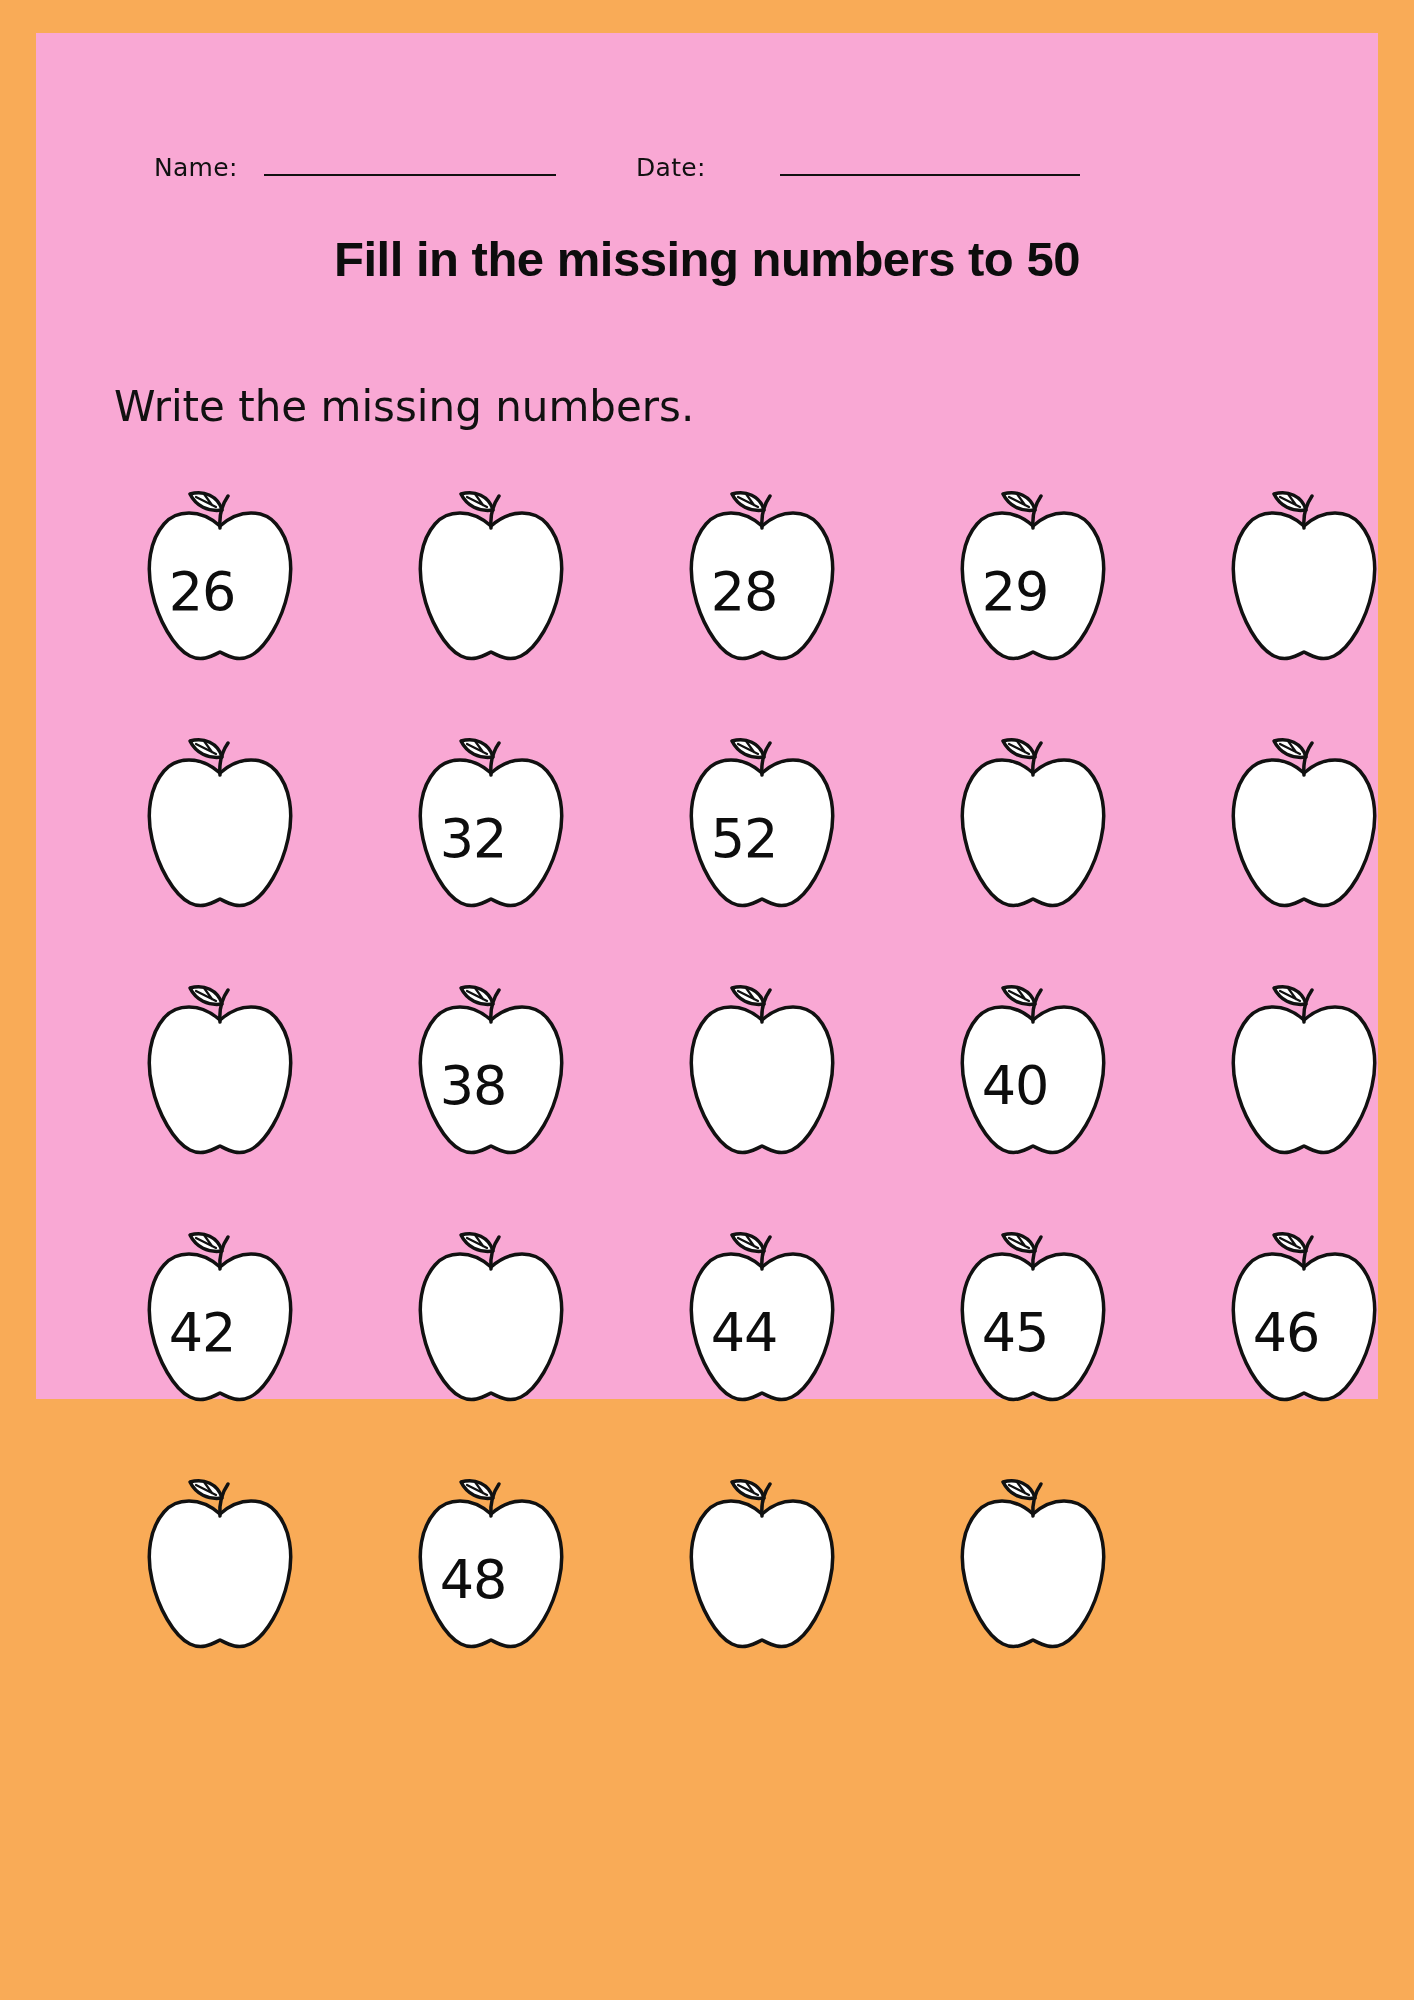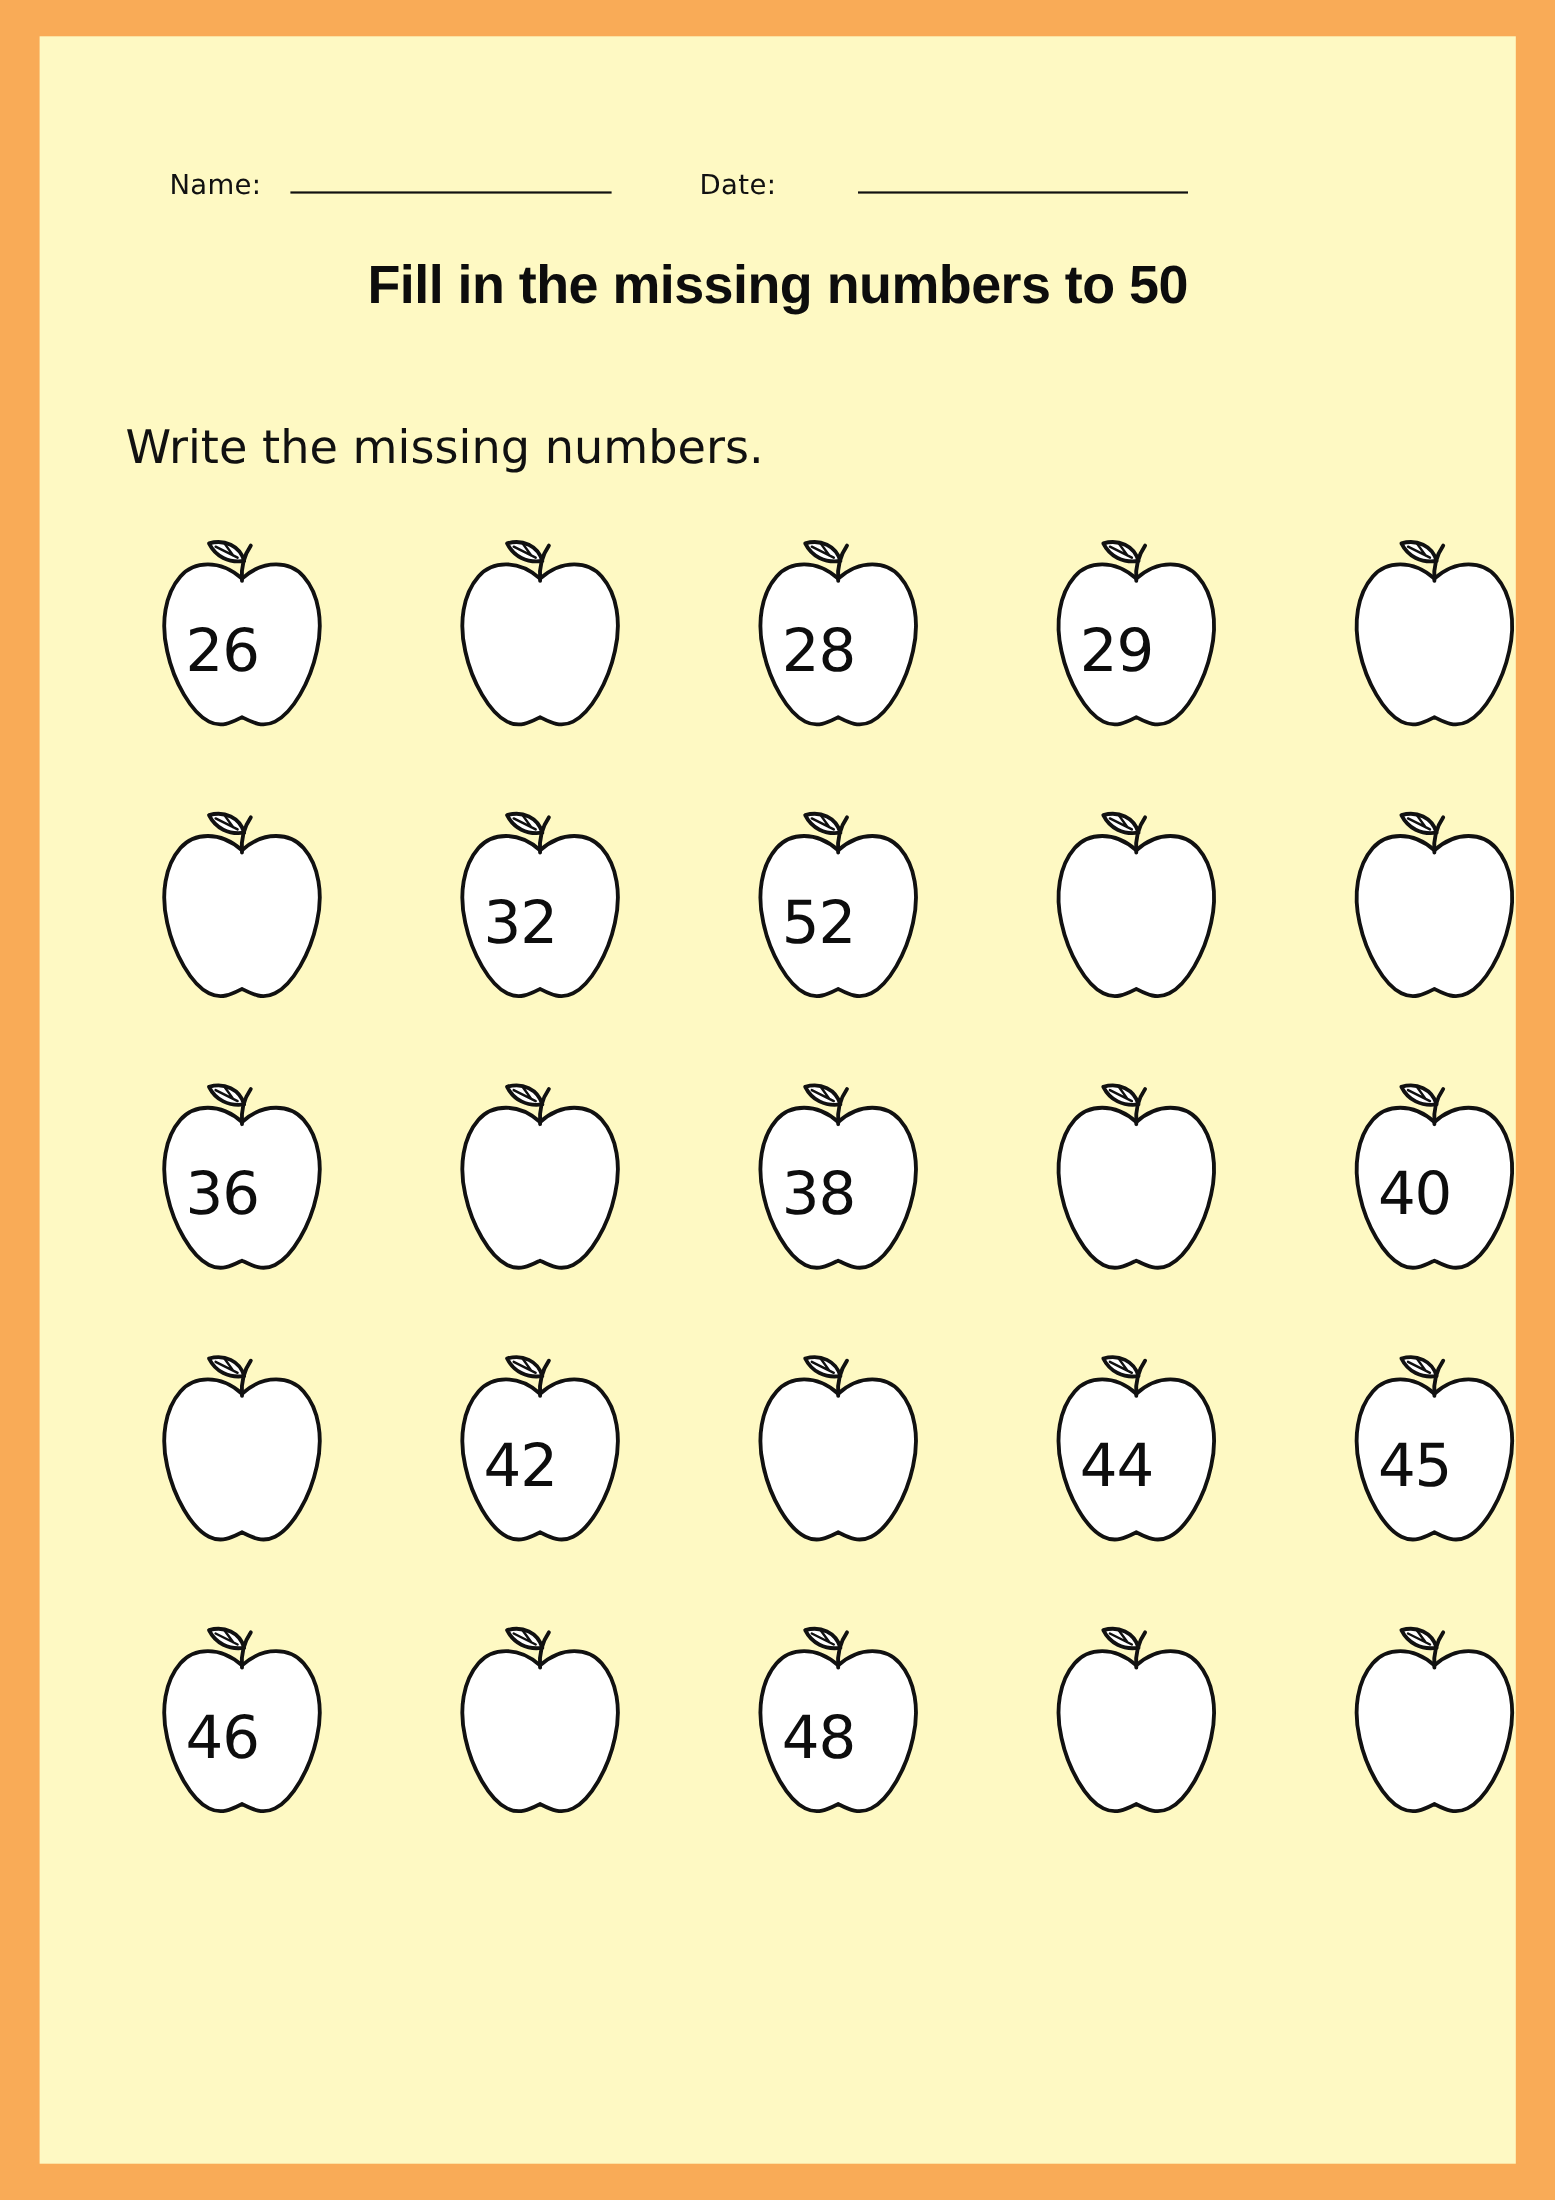--- a/index.html
+++ b/index.html
@@ -11,22 +11,22 @@
     height: 2000px;
     background: #f9ab57;
     font-family: "DejaVu Sans", sans-serif;
     overflow: hidden;
   }
   .page {
     position: absolute;
     left: 36px;
     top: 33px;
     width: 1342px;
-    height: 1934px;
-    background: #fef9c3;
+    height: 1366px;
+    background: #f9a8d4;
     box-sizing: border-box;
   }
   .name-date-row {
     position: absolute;
     left: 0;
     top: 120px;
     width: 100%;
     height: 50px;
   }
   .field {
@@ -251,31 +251,20 @@
         <svg viewBox="0 0 208 208" xmlns="http://www.w3.org/2000/svg">
           <path d="M104 46 C84 28 60 30 48 44 C34 60 30 86 36 112 C42 140 58 168 74 176 C86 182 96 176 104 172 C112 176 122 182 134 176 C150 168 166 140 172 112 C178 86 174 60 160 44 C148 30 124 28 104 46 Z" fill="#ffffff" stroke="#111111" stroke-width="3.5" stroke-linejoin="round"></path>
           <path d="M104 48 C103 36 105 26 112 16" fill="none" stroke="#111111" stroke-width="3.5" stroke-linecap="round"></path>
           <path d="M106 30 C92 32 80 26 74 14 C88 10 102 16 106 30 Z" fill="#ffffff" stroke="#111111" stroke-width="3.5" stroke-linejoin="round"></path>
           <path d="M80 17 L100 27 M88 14 L96 25" fill="none" stroke="#111111" stroke-width="2.2" stroke-linecap="round"></path>
         </svg>
       </div>
       <div class="apple-number"></div>
     </div>
 
-    <div class="cell">
-      <div class="apple">
-        <svg viewBox="0 0 208 208" xmlns="http://www.w3.org/2000/svg">
-          <path d="M104 46 C84 28 60 30 48 44 C34 60 30 86 36 112 C42 140 58 168 74 176 C86 182 96 176 104 172 C112 176 122 182 134 176 C150 168 166 140 172 112 C178 86 174 60 160 44 C148 30 124 28 104 46 Z" fill="#ffffff" stroke="#111111" stroke-width="3.5" stroke-linejoin="round"></path>
-          <path d="M104 48 C103 36 105 26 112 16" fill="none" stroke="#111111" stroke-width="3.5" stroke-linecap="round"></path>
-          <path d="M106 30 C92 32 80 26 74 14 C88 10 102 16 106 30 Z" fill="#ffffff" stroke="#111111" stroke-width="3.5" stroke-linejoin="round"></path>
-          <path d="M80 17 L100 27 M88 14 L96 25" fill="none" stroke="#111111" stroke-width="2.2" stroke-linecap="round"></path>
-        </svg>
-      </div>
-      <div class="apple-number">36</div>
-    </div>
 
     <div class="cell">
       <div class="apple">
         <svg viewBox="0 0 208 208" xmlns="http://www.w3.org/2000/svg">
           <path d="M104 46 C84 28 60 30 48 44 C34 60 30 86 36 112 C42 140 58 168 74 176 C86 182 96 176 104 172 C112 176 122 182 134 176 C150 168 166 140 172 112 C178 86 174 60 160 44 C148 30 124 28 104 46 Z" fill="#ffffff" stroke="#111111" stroke-width="3.5" stroke-linejoin="round"></path>
           <path d="M104 48 C103 36 105 26 112 16" fill="none" stroke="#111111" stroke-width="3.5" stroke-linecap="round"></path>
           <path d="M106 30 C92 32 80 26 74 14 C88 10 102 16 106 30 Z" fill="#ffffff" stroke="#111111" stroke-width="3.5" stroke-linejoin="round"></path>
           <path d="M80 17 L100 27 M88 14 L96 25" fill="none" stroke="#111111" stroke-width="2.2" stroke-linecap="round"></path>
         </svg>
       </div>

